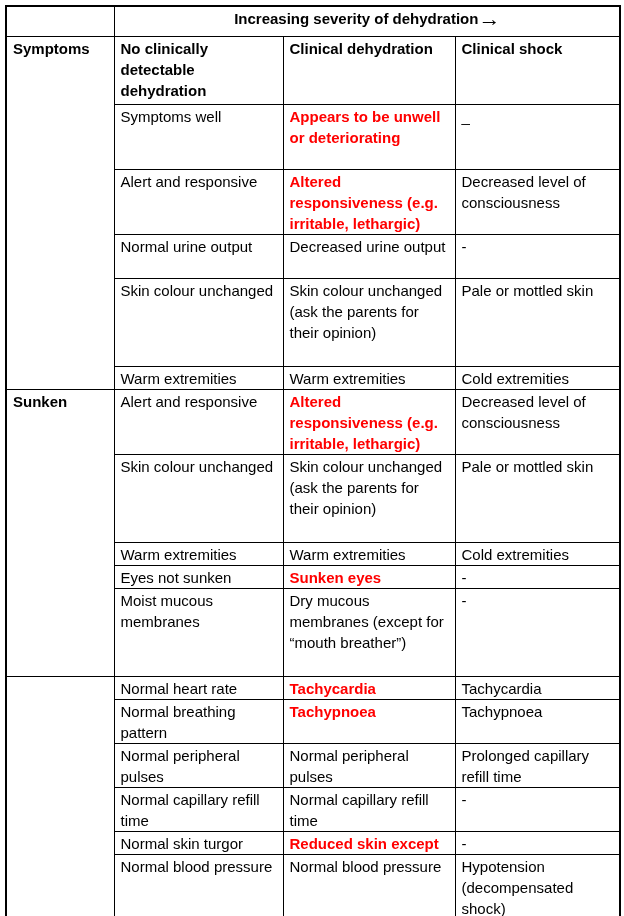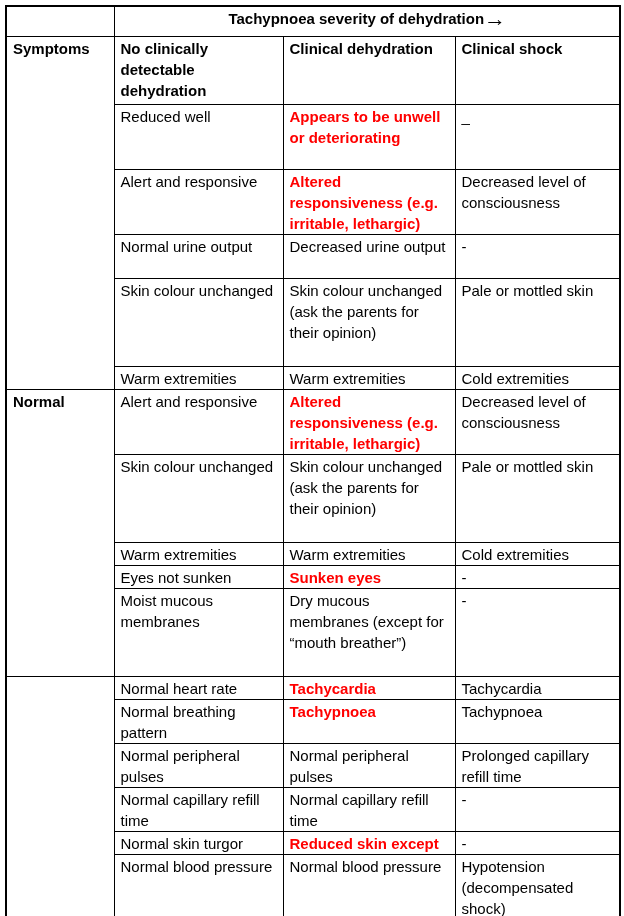--- a/index.html
+++ b/index.html
@@ -61,30 +61,30 @@
   <table class="dehydration">
     <colgroup>
       <col style="width:108px">
       <col style="width:169px">
       <col style="width:172px">
       <col style="width:165px">
     </colgroup>
     <tbody id="table-body">
         <tr style="height: 30px;">
           <td></td>
-          <td colspan="3" class="arrow-header"><span>Tachypnoea severity of dehydration</span><span class="arrow-glyph">→</span></td>
+          <td colspan="3" class="arrow-header"><span>Increasing severity of dehydration</span><span class="arrow-glyph">→</span></td>
         </tr>
         <tr style="height: 68px;">
           <td class="group-label" rowspan="6">Symptoms</td>
           <td class="bold">No clinically detectable dehydration</td>
           <td class="bold">Clinical dehydration</td>
           <td class="bold">Clinical shock</td>
         </tr>
         <tr style="height: 65px;">
-          <td>Reduced well</td>
+          <td>Symptoms well</td>
           <td class="red">Appears to be unwell or deteriorating</td>
           <td>_</td>
         </tr>
         <tr style="height: 65px;">
           <td>Alert and responsive</td>
           <td class="red">Altered responsiveness (e.g. irritable, lethargic)</td>
           <td>Decreased level of consciousness</td>
         </tr>
         <tr style="height: 44px;">
           <td>Normal urine output</td>
@@ -95,21 +95,21 @@
           <td>Skin colour unchanged</td>
           <td>Skin colour unchanged (ask the parents for their opinion)</td>
           <td>Pale or mottled skin</td>
         </tr>
         <tr style="height: 22px;">
           <td>Warm extremities</td>
           <td>Warm extremities</td>
           <td>Cold extremities</td>
         </tr>
         <tr style="height: 65px;">
-          <td class="group-label" rowspan="5">Normal</td>
+          <td class="group-label" rowspan="5">Sunken</td>
           <td>Alert and responsive</td>
           <td class="red">Altered responsiveness (e.g. irritable, lethargic)</td>
           <td>Decreased level of consciousness</td>
         </tr>
         <tr style="height: 88px;">
           <td>Skin colour unchanged</td>
           <td>Skin colour unchanged (ask the parents for their opinion)</td>
           <td>Pale or mottled skin</td>
         </tr>
         <tr style="height: 22px;">

